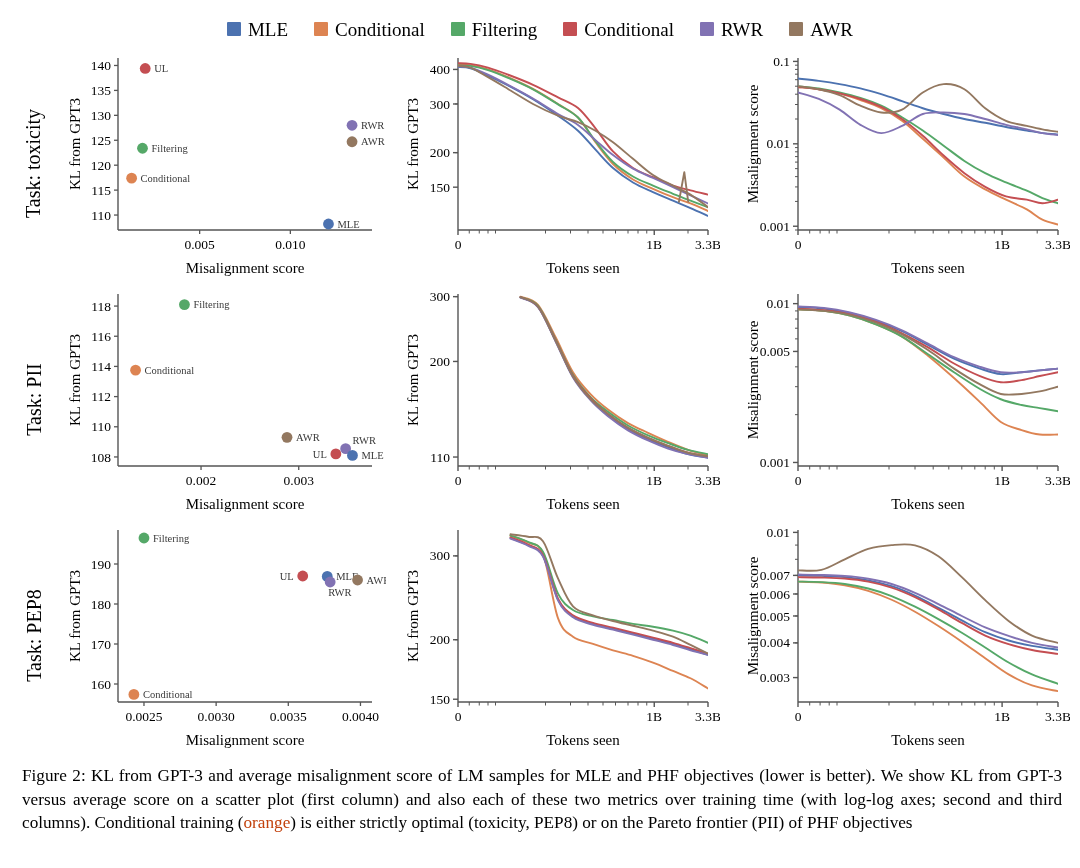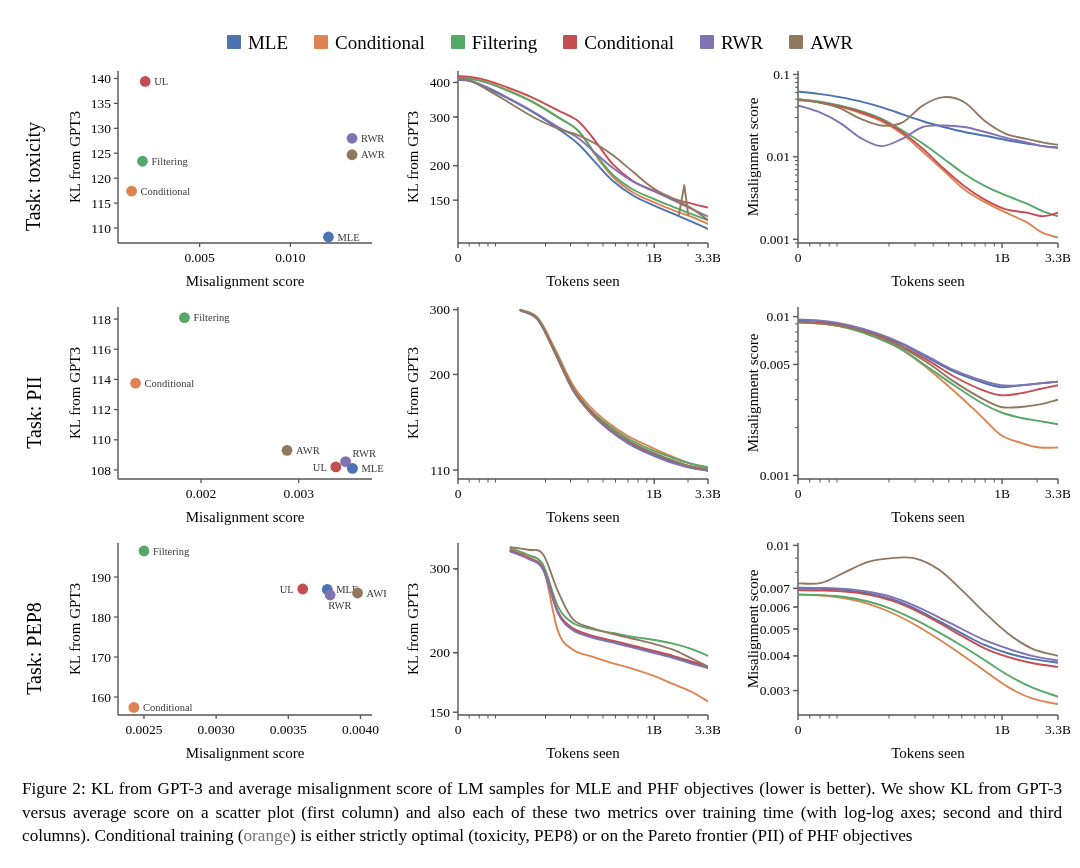--- a/index.html
+++ b/index.html
@@ -3,21 +3,21 @@
 <meta charset="utf-8">
 <style>
   html,body{margin:0;padding:0;background:#ffffff;}
   body{
     width:1080px;height:868px;
     font-family:"Liberation Serif", serif;
     color:#000;
     position:relative;
     overflow:hidden;
   }
-  #figure{position:absolute;left:0;top:17px;width:1080px;height:685px;}
+  #figure{position:absolute;left:0;top:4px;width:1080px;height:685px;}
 
   
   #legend{
     position:absolute;left:0;top:12px;width:1080px;height:26px;
     display:flex;justify-content:center;align-items:center;gap:26px;
   }
   .leg-item{display:flex;align-items:center;gap:7px;}
   .leg-swatch{width:14px;height:14px;display:block;border-radius:1px;}
   .leg-label{font-size:19px;line-height:19px;color:#000;font-family:"Liberation Serif",serif;}
 
@@ -50,21 +50,21 @@
   .axtitle{font-size:15px;}
   .ptlabel{font-size:10.5px;fill:#3a3a3a;}
 
   
   #caption{
     position:absolute;left:22px;top:760px;width:1040px;
     font-size:17.2px;line-height:23.6px;
     font-family:"Liberation Serif",serif;
     text-align:justify;color:#000;
   }
-  #caption .orange{color:#737373;}
+  #caption .orange{color:#c2410c;}
 </style>
 </head>
 <body>
 
 <div id="figure">
 
   <div id="legend">
       <div class="leg-item">
         <span class="leg-swatch" style="background: rgb(76, 114, 176);"></span>
         <span class="leg-label">MLE</span>

